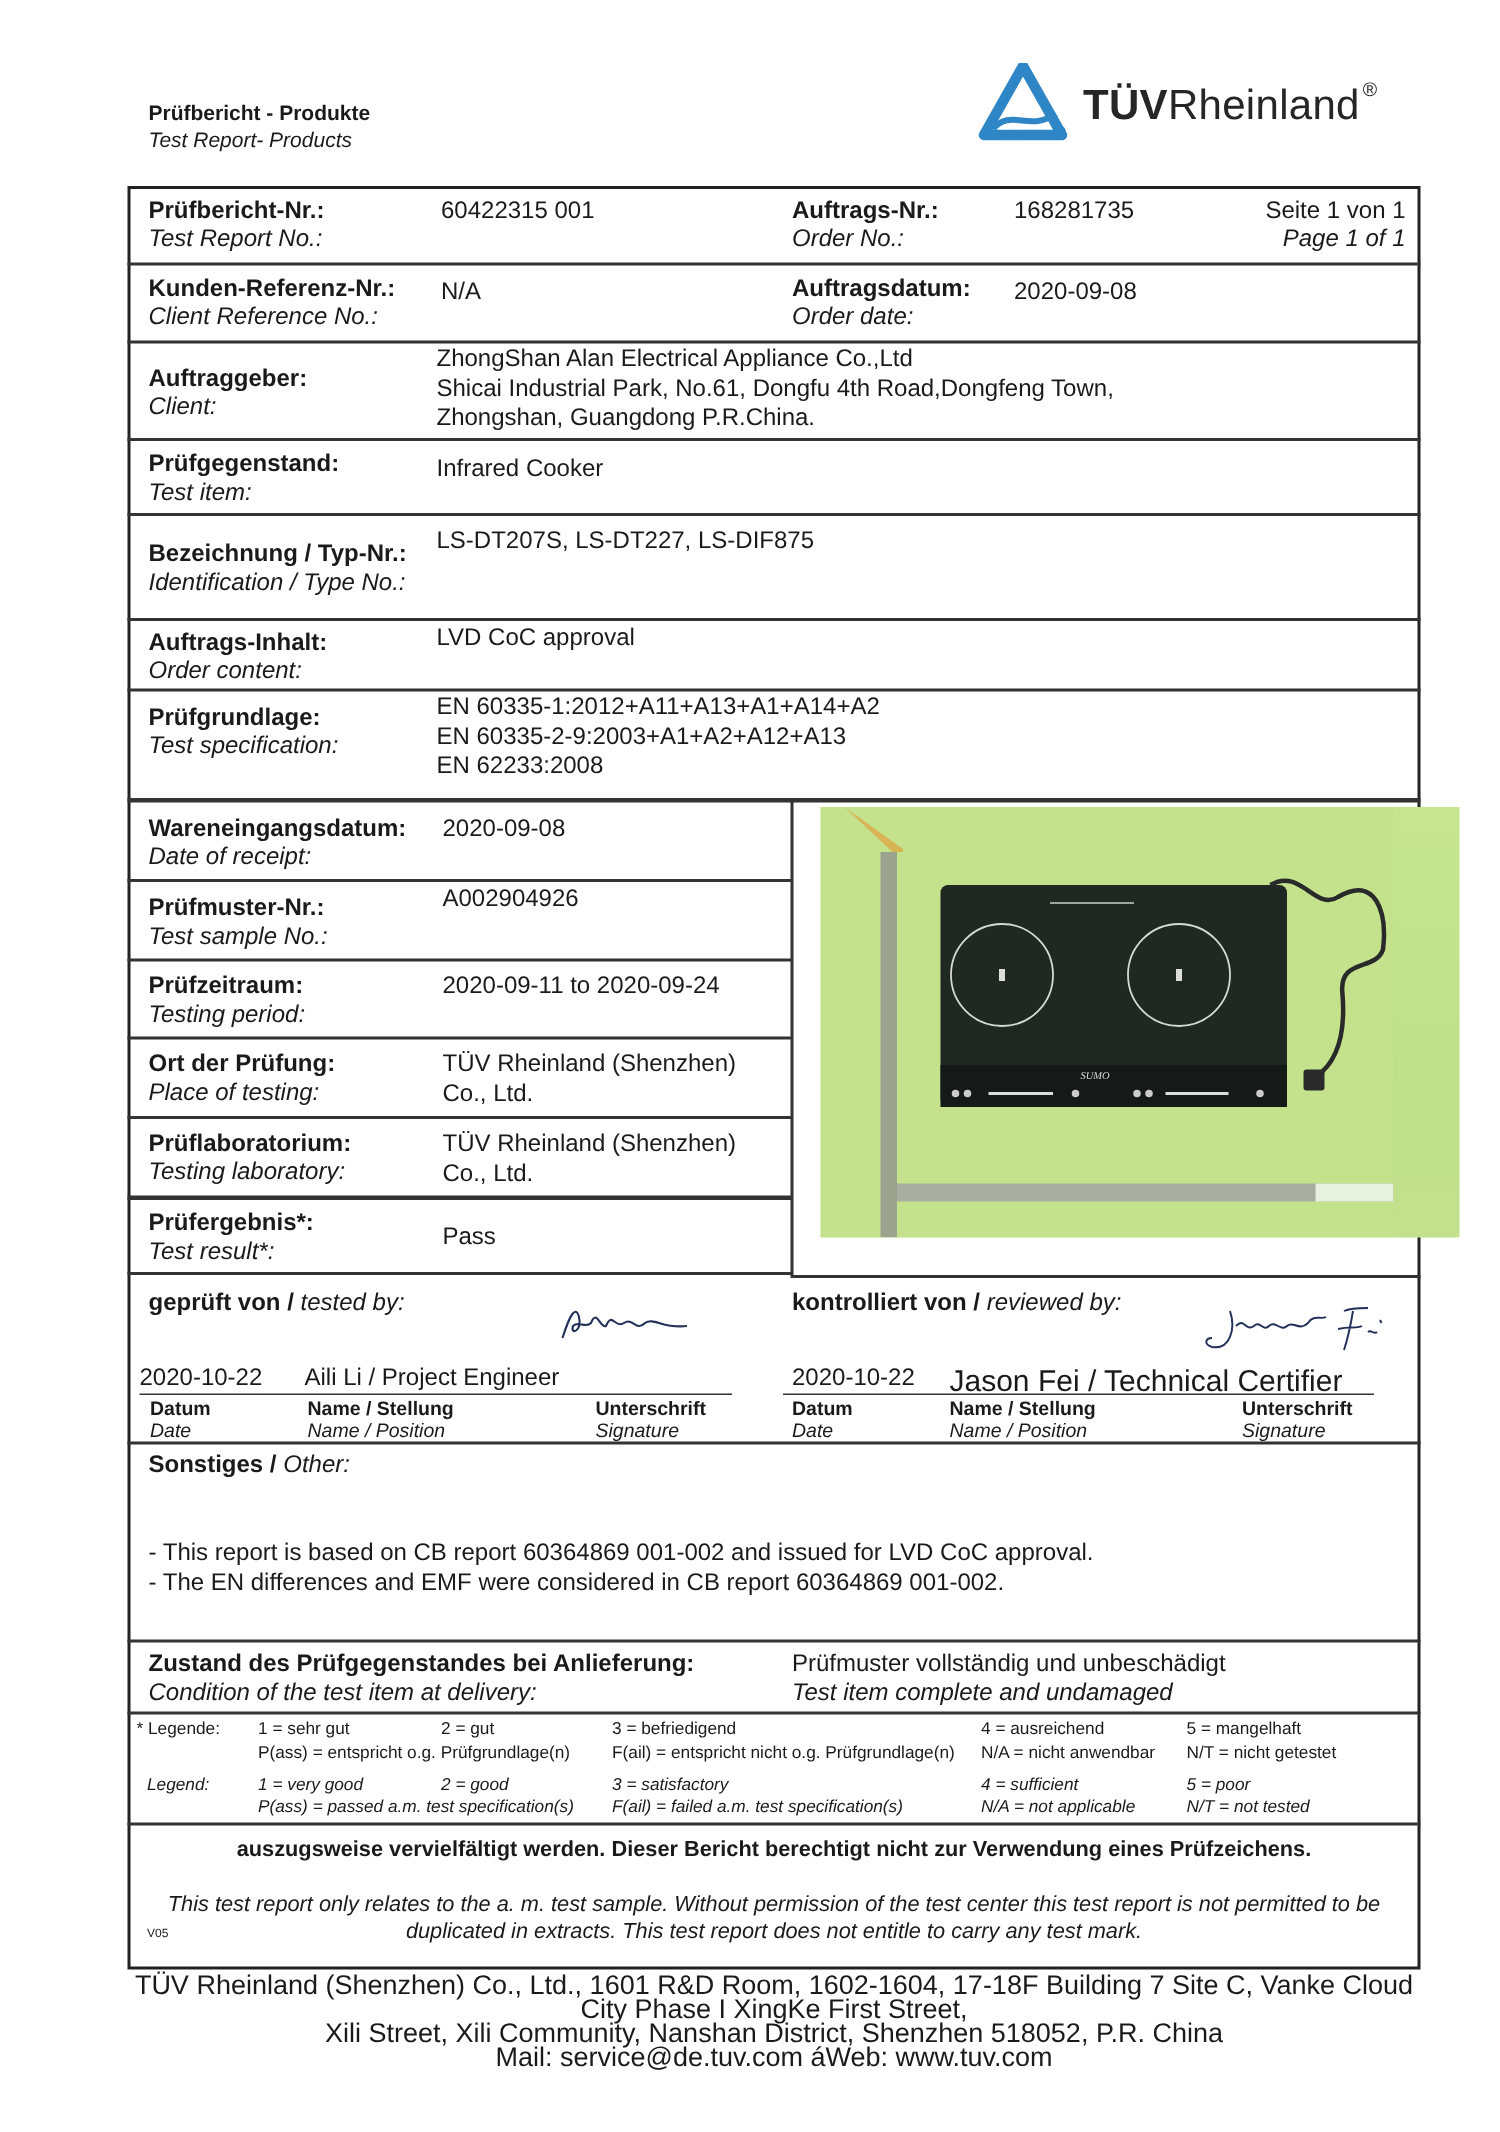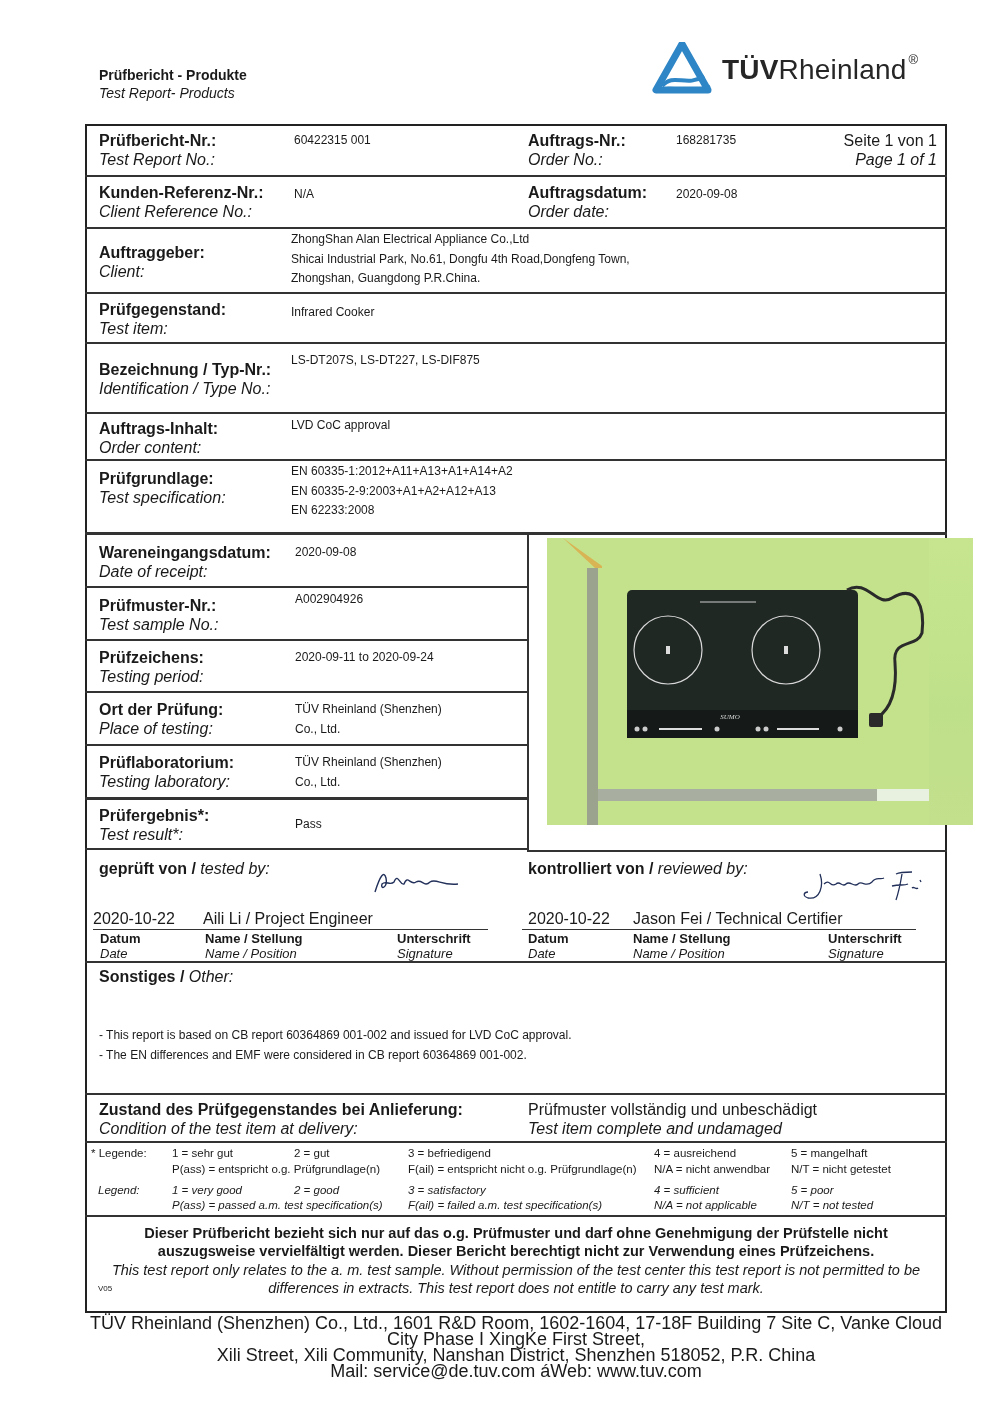--- a/index.html
+++ b/index.html
@@ -20,21 +20,21 @@
   .logo-text sup { font-size: 13px; vertical-align: top; position: relative; top: -2px; margin-left: 2px; }
 
   
   .frame { left: 85px; top: 124px; width: 862px; height: 1189px; border: 2px solid #222; }
   .hline { position: absolute; height: 2px; background: #333; }
   .vline { position: absolute; width: 2px; background: #333; }
 
   .lbl { font-size: 16px; line-height: 19px; white-space: nowrap; }
   .lbl .de { font-weight: bold; display: block; }
   .lbl .en { font-style: italic; display: block; }
-  .val { font-size: 12px; line-height: 19.5px; white-space: nowrap; }
+  .val { font-size: 16px; line-height: 19.5px; white-space: nowrap; }
 
   .photo {
     left: 547px; top: 538px; width: 426px; height: 287px;
     background: linear-gradient(180deg, #c7e58f 0%, #bfe08a 60%, #c3e08d 100%);
     overflow: hidden;
   }
 
   .sig-line { position: absolute; height: 1px; background: #333; }
   .small { font-size: 13px; line-height: 15px; white-space: nowrap; }
   .legend { font-size: 11.5px; line-height: 14px; white-space: nowrap; }
@@ -146,21 +146,21 @@
 </div>
 <div class="abs val" style="left:295px;top:543px;">2020-09-08</div>
 
 <div class="abs lbl" style="left:99px;top:596px;">
   <span class="de">Prüfmuster-Nr.:</span>
     <span class="en">Test sample No.:</span>
 </div>
 <div class="abs val" style="left:295px;top:590px;">A002904926</div>
 
 <div class="abs lbl" style="left:99px;top:648px;">
-  <span class="de">Prüfzeichens:</span>
+  <span class="de">Prüfzeitraum:</span>
     <span class="en">Testing period:</span>
 </div>
 <div class="abs val" style="left:295px;top:648px;">2020-09-11 to 2020-09-24</div>
 
 <div class="abs lbl" style="left:99px;top:700px;">
   <span class="de">Ort der Prüfung:</span>
     <span class="en">Place of testing:</span>
 </div>
 <div class="abs val" style="left:295px;top:700px;">
   <div>TÜV Rheinland (Shenzhen)</div>
@@ -237,21 +237,21 @@
 <div class="abs small" style="left:205px;top:931px;">
     <span class="b" style="display:block">Name / Stellung</span>
     <span class="i" style="display:block">Name / Position</span>
   </div>
 <div class="abs small" style="left:397px;top:931px;">
     <span class="b" style="display:block">Unterschrift</span>
     <span class="i" style="display:block">Signature</span>
   </div>
 
 <div class="abs" style="left:528px;top:910px;font-size:16px;">2020-10-22</div>
-<div class="abs" style="left:633px;top:910px;font-size:16px;">Jason Fei / Technical Certifier</div>
+<div class="abs" style="left:633px;top:910px;font-size:20px;">Jason Fei / Technical Certifier</div>
 <div class="sig-line" style="left:522px;top:929px;width:394px;"></div>
 <div class="abs small" style="left:528px;top:931px;">
     <span class="b" style="display:block">Datum</span>
     <span class="i" style="display:block">Date</span>
   </div>
 <div class="abs small" style="left:633px;top:931px;">
     <span class="b" style="display:block">Name / Stellung</span>
     <span class="i" style="display:block">Name / Position</span>
   </div>
 <div class="abs small" style="left:828px;top:931px;">
@@ -300,26 +300,25 @@
 <div class="abs legend i" style="left:654px;top:1183px;">4 = sufficient</div>
 <div class="abs legend i" style="left:791px;top:1183px;">5 = poor</div>
 <div class="abs legend i" style="left:172px;top:1198px;">P(ass) = passed a.m. test specification(s)</div>
 <div class="abs legend i" style="left:408px;top:1198px;">F(ail) = failed a.m. test specification(s)</div>
 <div class="abs legend i" style="left:654px;top:1198px;">N/A = not applicable</div>
 <div class="abs legend i" style="left:791px;top:1198px;">N/T = not tested</div>
 
 <div class="hline" style="left:85px;top:1215px;width:862px;"></div>
 
 <div class="abs disc-de" style="left:87px;top:1224px;width:858px;">
-  <div>Dieser Prüfbericht bezieht sich nur auf das o.g. Prüfmuster und darf ohne Genehmigung der Prüfstelle nicht</div>
   <div>auszugsweise vervielfältigt werden. Dieser Bericht berechtigt nicht zur Verwendung eines Prüfzeichens.</div>
 </div>
 <div class="abs disc-en" style="left:87px;top:1261px;width:858px;">
   <div>This test report only relates to the a. m. test sample. Without permission of the test center this test report is not permitted to be</div>
-  <div>differences in extracts. This test report does not entitle to carry any test mark.</div>
+  <div>duplicated in extracts. This test report does not entitle to carry any test mark.</div>
 </div>
 <div class="abs" style="left:98px;top:1284px;font-size:8px;">V05</div>
 
 <div class="abs footer" style="top:1315px;">
   <div>TÜV Rheinland (Shenzhen) Co., Ltd., 1601 R&amp;D Room, 1602-1604, 17-18F Building 7 Site C, Vanke Cloud City Phase I XingKe First Street,</div>
   <div>Xili Street, Xili Community, Nanshan District, Shenzhen 518052, P.R. China</div>
   <div>Mail: service@de.tuv.com áWeb: www.tuv.com</div>
 </div>
 
 </body></html>

